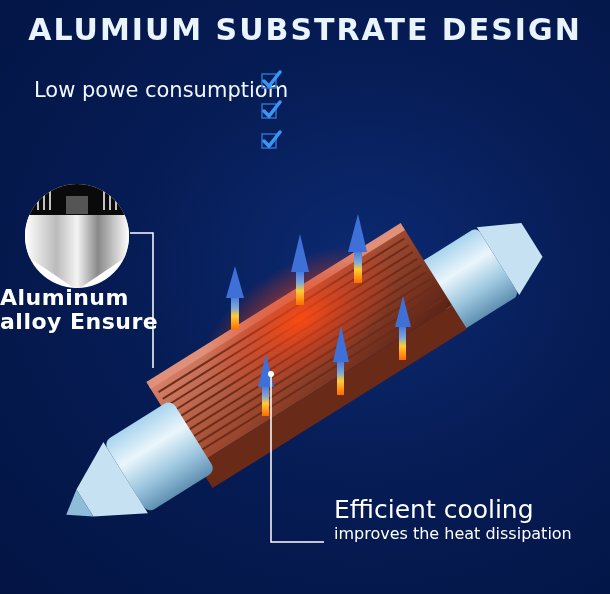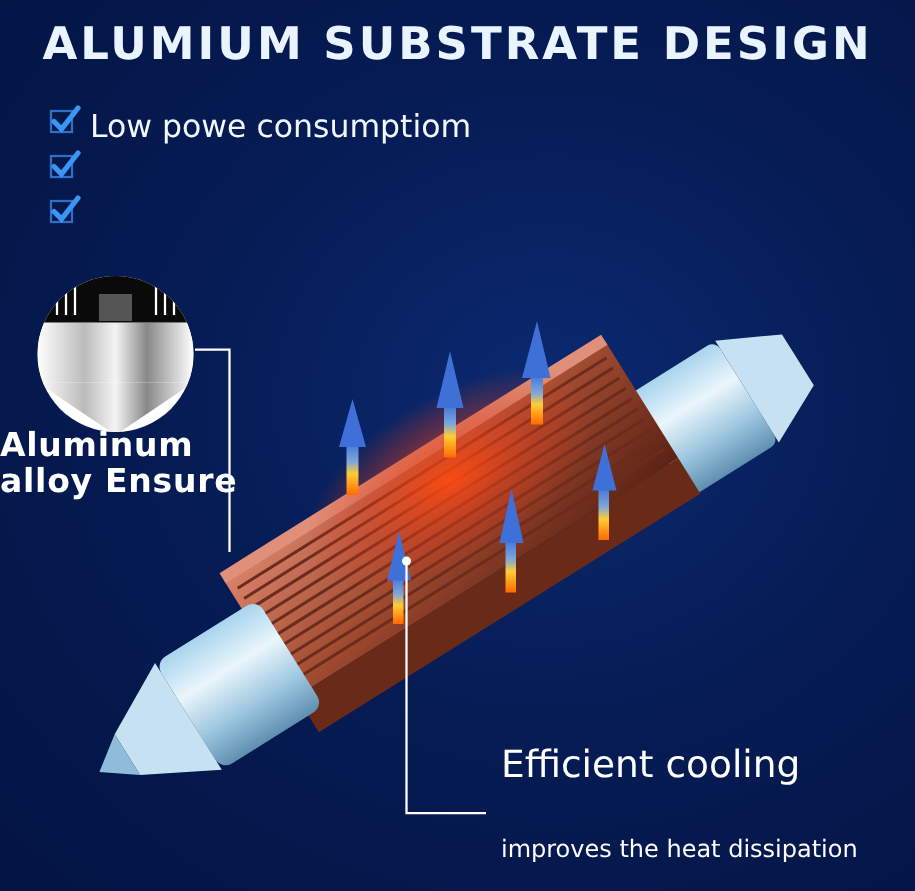--- a/index.html
+++ b/index.html
@@ -8,35 +8,35 @@
     background: radial-gradient(ellipse at 60% 45%, #0c2a72 0%, #061c55 45%, #031443 100%);
     font-family: "DejaVu Sans", sans-serif;
     color: #ffffff;
   }
   .title {
     position: absolute; left: 0; right: 0; top: 12px; text-align: center;
     font-family: "DejaVu Sans", sans-serif; font-weight: bold; font-size: 30px;
     letter-spacing: 2px; color: #eaf4ff;
   }
   .features { position: absolute; left: 34px; top: 72px; }
-  .feature { display: flex; align-items: flex-start; height: 30px; }
+  .feature { display: flex; align-items: flex-end; height: 30px; flex-direction: column; }
   .check {
     width: 18px; height: 18px; margin-right: 8px; position: relative;
   }
   .check svg { width: 22px; height: 22px; position: absolute; left: -2px; top: -3px; }
   .feature-label { font-size: 21px; color: #f2f6ff; }
 
   .scene { position: absolute; left: 0; top: 0; width: 610px; height: 594px; }
 
   .alu-label {
     position: absolute; left: 0; top: 286px; font-weight: bold; font-size: 22px;
     line-height: 24px; color: #ffffff; letter-spacing: 0.5px;
   }
   .cool-title { position: absolute; left: 334px; top: 495px; font-size: 25px; color: #ffffff; }
-  .cool-sub { position: absolute; left: 334px; top: 556px; font-size: 16px; color: #ffffff; }
+  .cool-sub { position: absolute; left: 334px; top: 524px; font-size: 16px; color: #ffffff; }
 </style>
 </head>
 <body>
 
 <div class="title">ALUMIUM SUBSTRATE DESIGN</div>
 
 <div class="features">
   <div class="feature">
     <span class="check">
       <svg viewBox="0 0 22 22">

